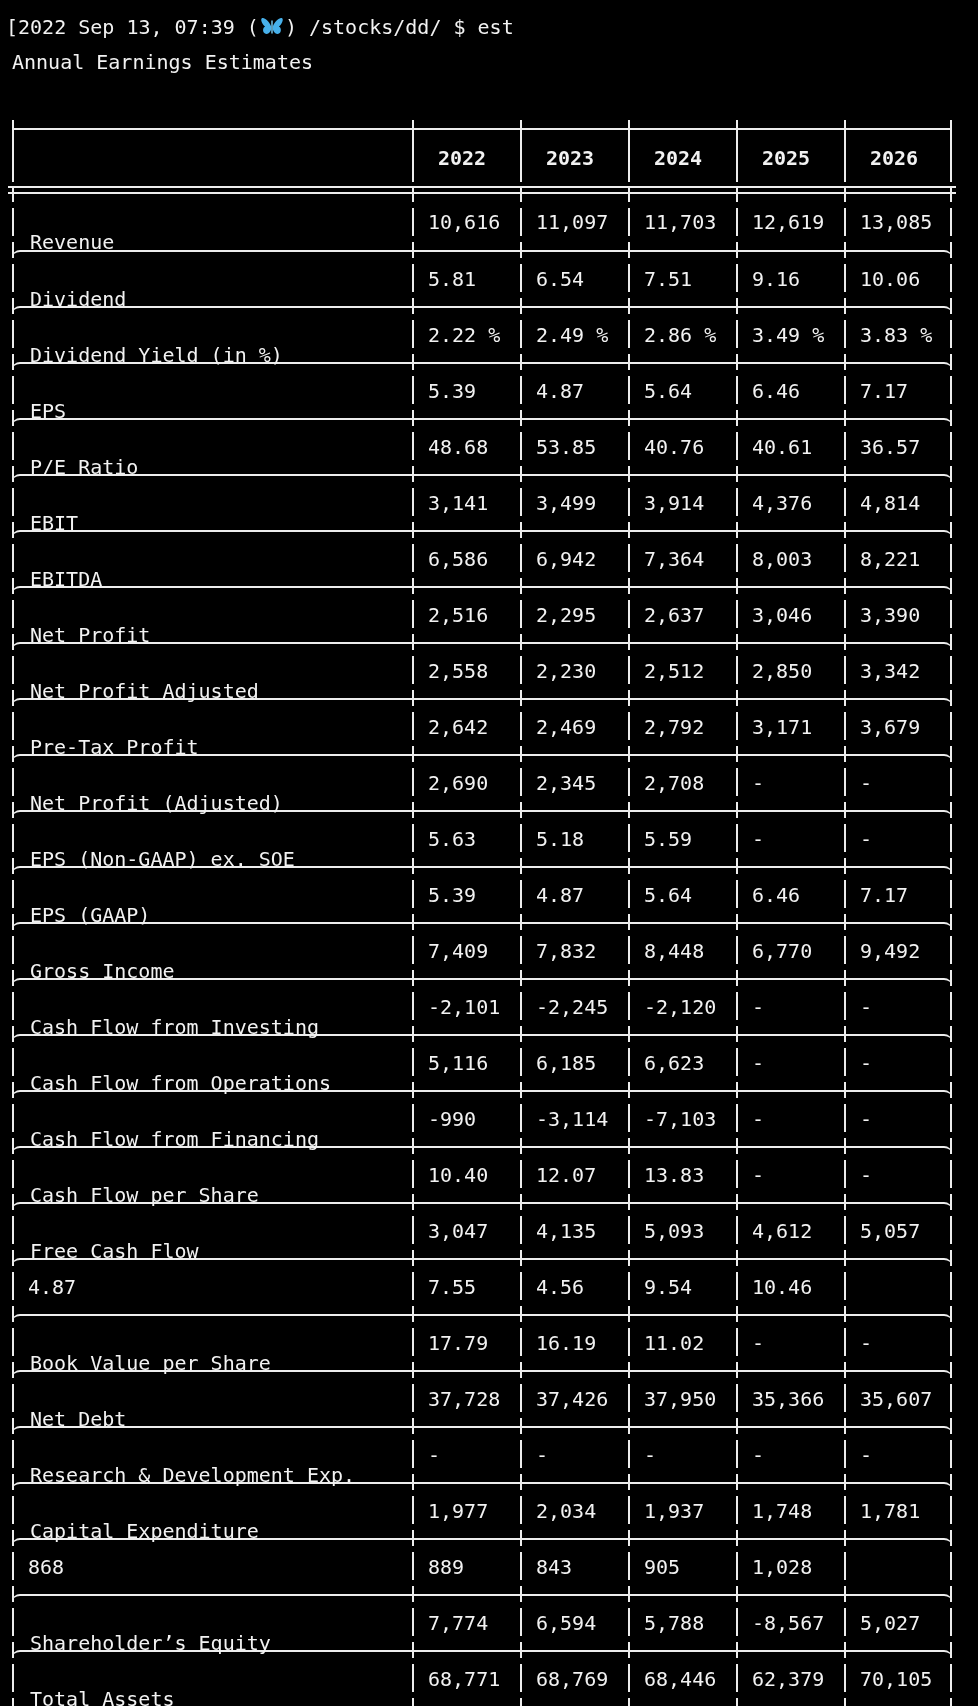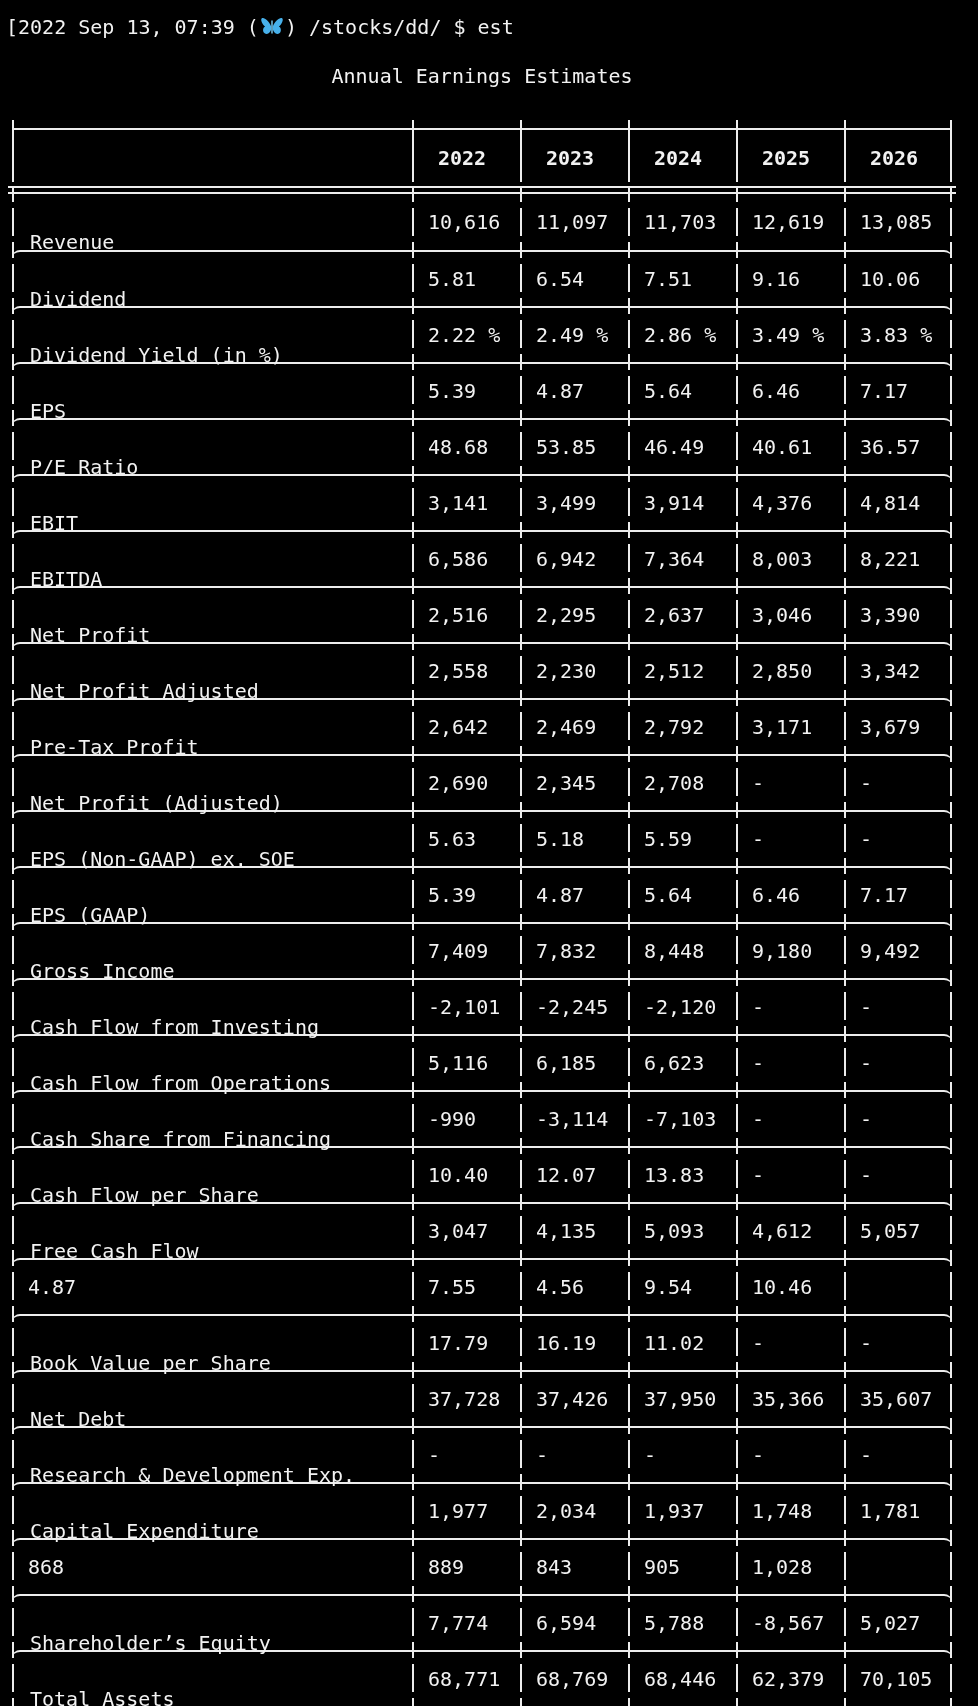--- a/index.html
+++ b/index.html
@@ -18,22 +18,22 @@
     overflow:hidden;
   }
   .prompt{
     position:absolute;top:14px;left:6px;
     font-size:20px;line-height:26px;
     display:flex;
     white-space:pre;
   }
   .butterfly{display:inline-flex;align-items:center;margin:0 1px;}
   .title{
-    position:absolute;top:64px;left:12px;width:940px;
-    text-align:center;font-size:20px;
+    position:absolute;top:50px;left:12px;width:940px;
+    text-align:left;font-size:20px;
   }
   .tbl{
     position:absolute;top:128px;left:12px;width:940px;
     border-bottom:2px solid var(--bd);
     font-size:20px;
   }
   .row{
     display:grid;
     grid-template-columns:400px 108px 108px 108px 108px 108px;
     align-items:center;
@@ -115,21 +115,21 @@
         <div class="cell val">5.39</div>
         <div class="cell val">4.87</div>
         <div class="cell val">5.64</div>
         <div class="cell val">6.46</div>
         <div class="cell val">7.17</div>
       </div>
       <div class="row data sep">
         <div class="cell label">P/E Ratio</div>
         <div class="cell val">48.68</div>
         <div class="cell val">53.85</div>
-        <div class="cell val">46.49</div>
+        <div class="cell val">40.76</div>
         <div class="cell val">40.61</div>
         <div class="cell val">36.57</div>
       </div>
       <div class="row data sep">
         <div class="cell label">EBIT</div>
         <div class="cell val">3,141</div>
         <div class="cell val">3,499</div>
         <div class="cell val">3,914</div>
         <div class="cell val">4,376</div>
         <div class="cell val">4,814</div>
@@ -188,41 +188,41 @@
         <div class="cell val">4.87</div>
         <div class="cell val">5.64</div>
         <div class="cell val">6.46</div>
         <div class="cell val">7.17</div>
       </div>
       <div class="row data sep">
         <div class="cell label">Gross Income</div>
         <div class="cell val">7,409</div>
         <div class="cell val">7,832</div>
         <div class="cell val">8,448</div>
-        <div class="cell val">9,180</div>
+        <div class="cell val">6,770</div>
         <div class="cell val">9,492</div>
       </div>
       <div class="row data sep">
         <div class="cell label">Cash Flow from Investing</div>
         <div class="cell val">-2,101</div>
         <div class="cell val">-2,245</div>
         <div class="cell val">-2,120</div>
         <div class="cell val">-</div>
         <div class="cell val">-</div>
       </div>
       <div class="row data sep">
         <div class="cell label">Cash Flow from Operations</div>
         <div class="cell val">5,116</div>
         <div class="cell val">6,185</div>
         <div class="cell val">6,623</div>
         <div class="cell val">-</div>
         <div class="cell val">-</div>
       </div>
       <div class="row data sep">
-        <div class="cell label">Cash Share from Financing</div>
+        <div class="cell label">Cash Flow from Financing</div>
         <div class="cell val">-990</div>
         <div class="cell val">-3,114</div>
         <div class="cell val">-7,103</div>
         <div class="cell val">-</div>
         <div class="cell val">-</div>
       </div>
       <div class="row data sep">
         <div class="cell label">Cash Flow per Share</div>
         <div class="cell val">10.40</div>
         <div class="cell val">12.07</div>

